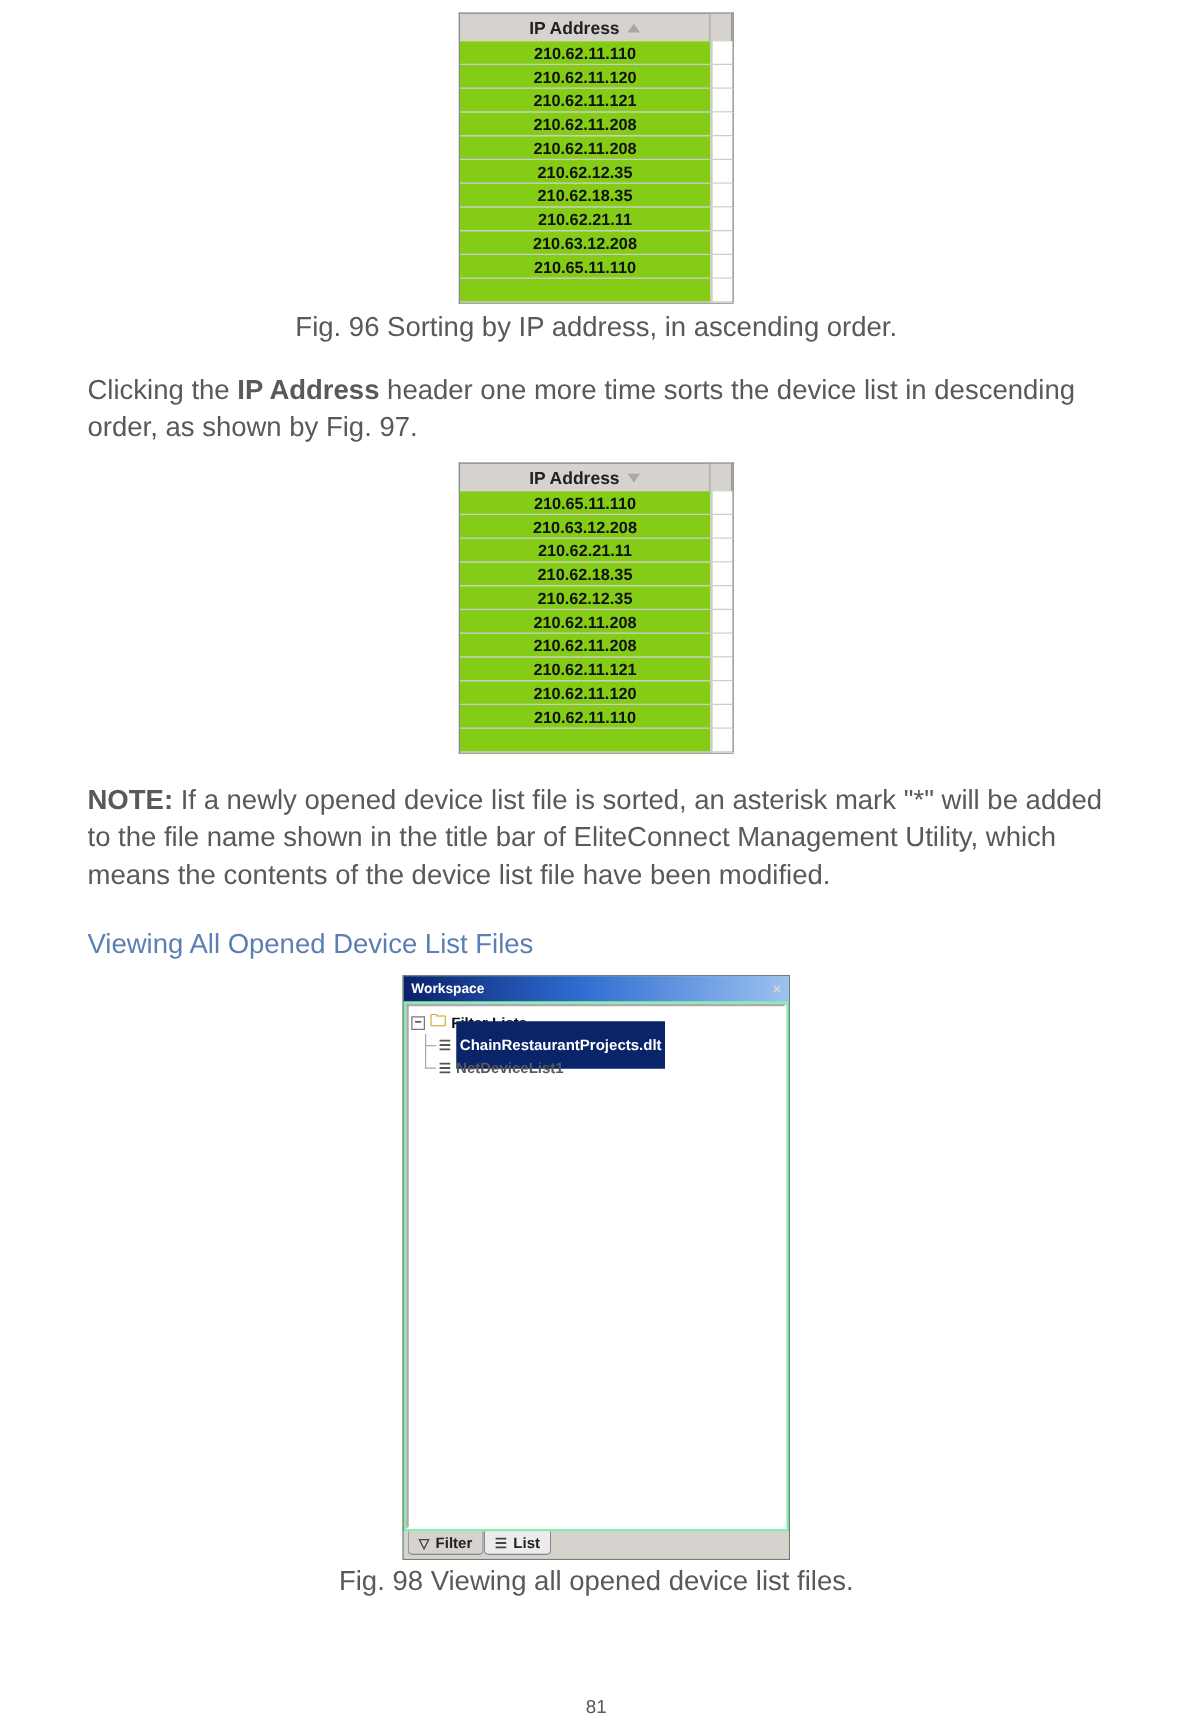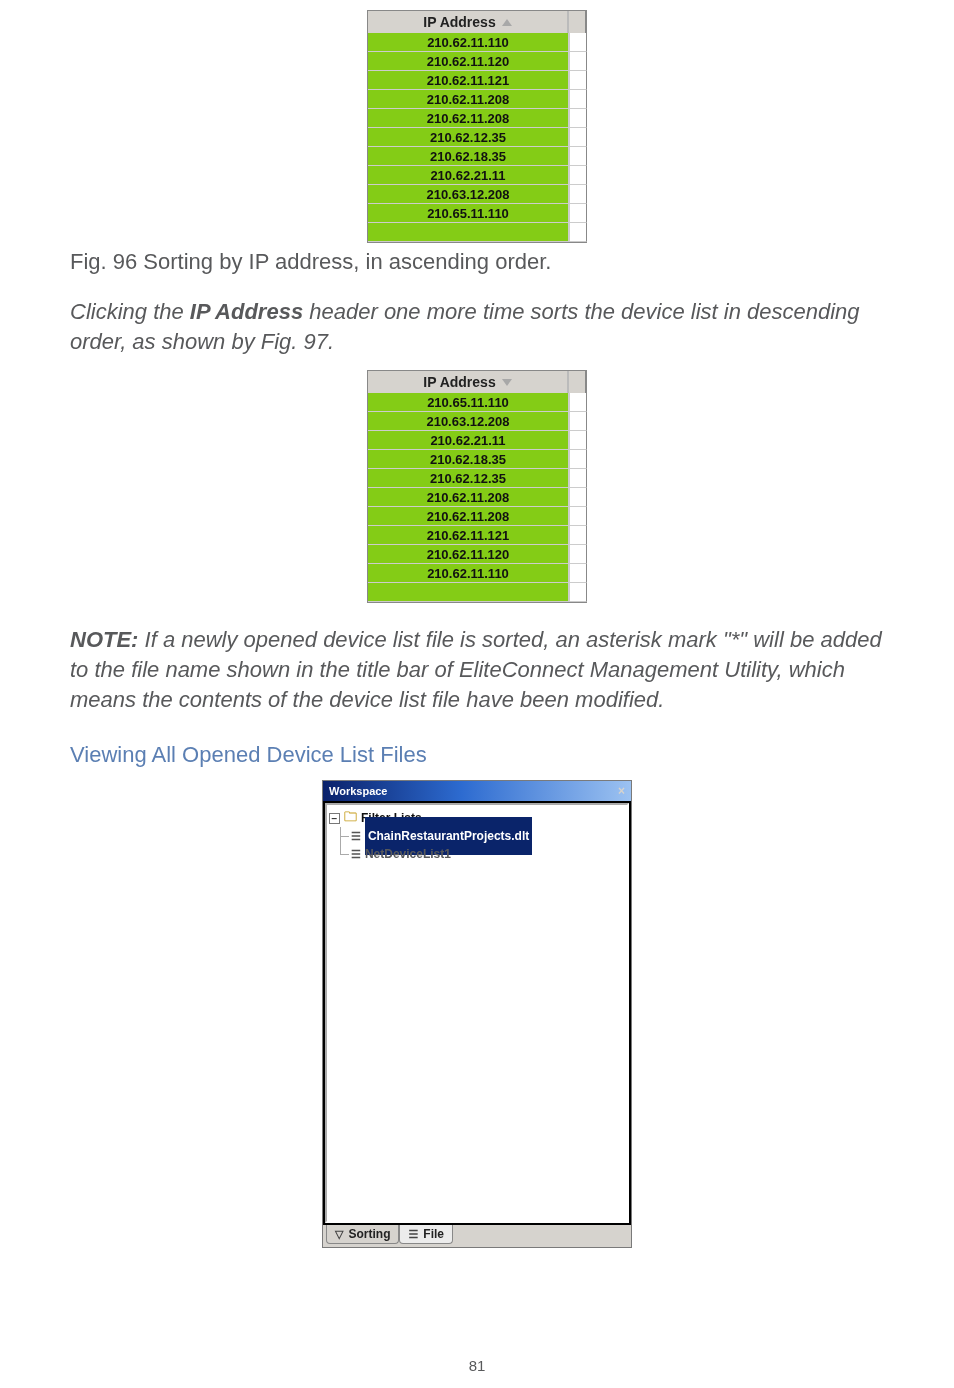--- a/index.html
+++ b/index.html
@@ -83,45 +83,45 @@
   .ip-tailcell {
     width: 16px;
     border-right: 1px solid #888;
     border-bottom: 1px solid #ccc;
     background: #fff;
   }
   .ip-empty .ip-cell { color: transparent; }
 
   
   .caption {
+    text-align: center;
     color: #58595b;
     font-size: 22px;
     margin: 4px 0 22px 0;
   }
   .body-text {
     font-size: 22px;
     color: #58595b;
     line-height: 1.35;
     margin-bottom: 14px;
-    font-style: italic;
   }
   .body-text strong { font-weight: 700; color: #58595b; }
   h4.section {
     color: #5b7fb3;
     font-weight: 400;
     font-size: 22px;
     margin: 28px 0 4px 0;
   }
 
   
   .workspace-fig {
     width: 310px;
     margin: 12px auto 4px auto;
     border: 1px solid #7a7a7a;
-    background: #000000;
+    background: #86efac;
     box-sizing: border-box;
   }
   .ws-title {
     height: 20px;
     background: linear-gradient(to right, #0a216a 0%, #2d6bd0 45%, #9cc2f1 100%);
     color: #fff;
     font-family: "Arial Black", Arial, sans-serif;
     font-weight: 900;
     font-size: 11px;
     display: flex;
@@ -374,23 +374,24 @@
             <div class="tree-child last">
               <span class="tree-doc">☰</span>
               <span>NetDeviceList1</span>
             </div>
           </div>
       </div>
     </div>
     <div class="ws-tabs">
       <div class="ws-tab">
         <span class="tab-icon">▽</span>
-        <span>Sorting</span>
+        <span>Filter</span>
       </div>
       <div class="ws-tab active">
         <span class="tab-icon">☰</span>
-        <span>File</span>
+        <span>List</span>
       </div>
     </div>
   </div>
+  <div class="caption">Fig. 98 Viewing all opened device list files.</div>
 
   <div class="page-number">81</div>
 </div>
 
 </body></html>

